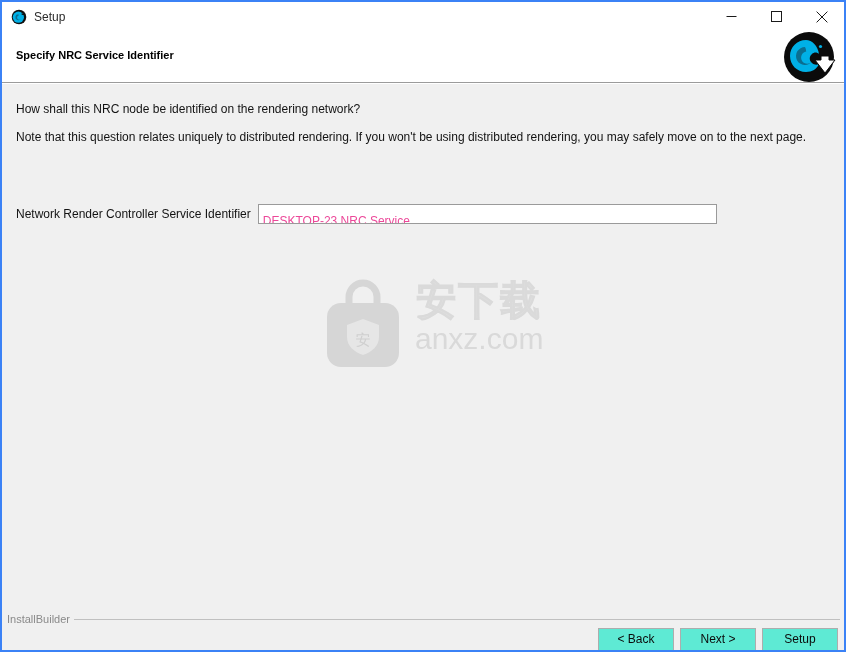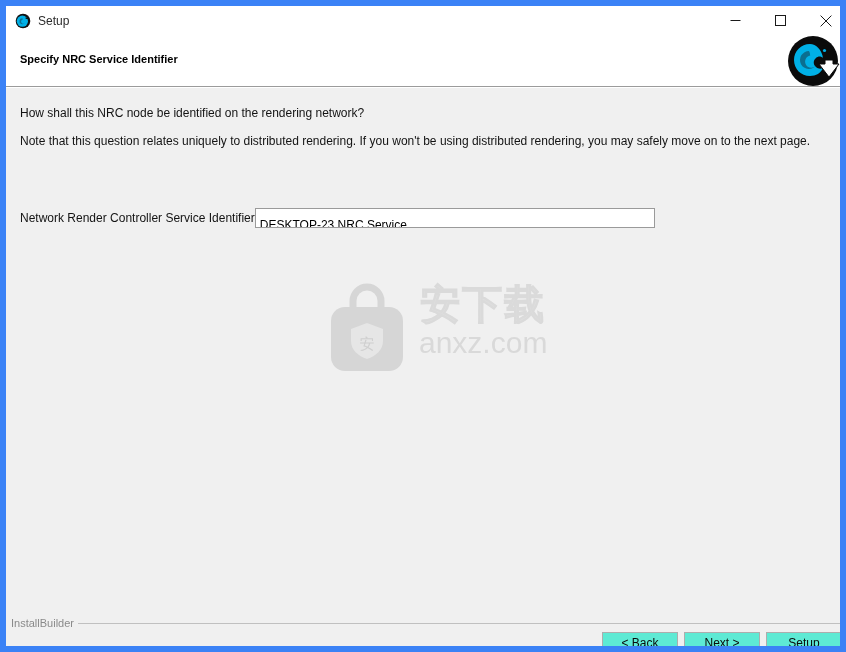--- a/index.html
+++ b/index.html
@@ -12,21 +12,21 @@
     height: 652px;
     font-family: "Liberation Sans", sans-serif;
     -webkit-font-smoothing: none;
   }
 
   .window {
     position: relative;
     width: 846px;
     height: 652px;
     box-sizing: border-box;
-    border: 6px solid #3b82f6;
+    border: 2px solid #3b82f6;
     background: #ffffff;
     overflow: hidden;
   }
 
   
   .titlebar {
     position: absolute;
     left: 0; top: 0;
     width: 842px;
     height: 29px;
@@ -121,30 +121,31 @@
     position: absolute;
     left: 14px;
     top: 120px;
     display: flex;
     align-items: center;
   }
   .field-label {
     font-size: 12px;
     color: #131313;
     white-space: nowrap;
+    margin-right: 7px;
   }
   .field-input {
-    width: 400px;
+    width: 459px;
     height: 20px;
     box-sizing: border-box;
     border: 1px solid #9a9a9a;
     background: #ffffff;
     font-family: "Liberation Sans", sans-serif;
     font-size: 12px;
-    color: #000000;
+    color: #ec4899;
     padding: 14px 2px 0 4px;
     outline: none;
     border-radius: 0;
   }
 
   
   .watermark {
     position: absolute;
     left: 315px;
     top: 193px;

